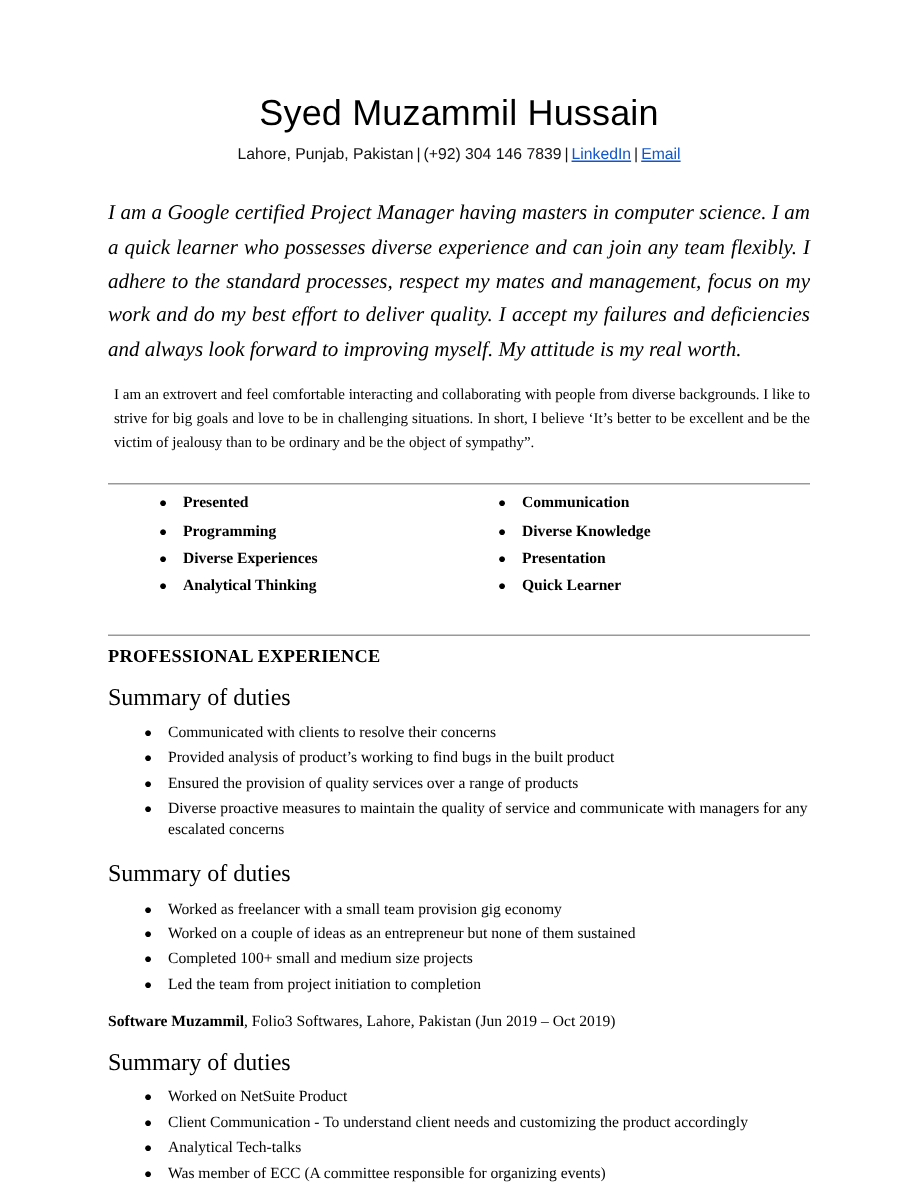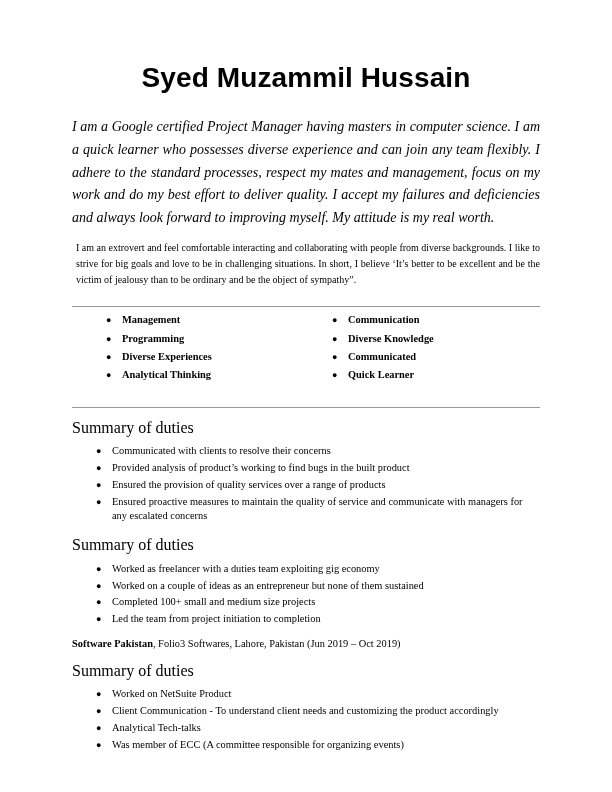--- a/index.html
+++ b/index.html
@@ -24,22 +24,22 @@
     padding: 0 72px;
   }
 
   
   .header {
     padding-top: 62px;
     text-align: center;
   }
   .full-name {
     font-family: "Liberation Sans", "DejaVu Sans", sans-serif;
-    font-size: 28px;
-    font-weight: 700;
+    font-size: 24px;
+    font-weight: 400;
     letter-spacing: 0.1px;
     line-height: 1.15;
     margin: 0;
     color: #000;
   }
   .contact-line {
     font-family: "Liberation Sans", "DejaVu Sans", sans-serif;
     font-size: 10.5px;
     font-weight: 400;
     color: #111;
@@ -166,34 +166,37 @@
     flex: 1;
   }
 </style>
 </head>
 <body>
 
 <div class="page">
 
   <div class="header">
     <h1 class="full-name">Syed Muzammil Hussain</h1>
+    <div class="contact-line">
+      <span>Lahore, Punjab, Pakistan</span><span class="contact-sep">|</span><span>(+92) 304 146 7839</span><span class="contact-sep">|</span><span class="contact-link">LinkedIn</span><span class="contact-sep">|</span><span class="contact-link">Email</span>
+    </div>
   </div>
 
   <div class="summary-block">
     <p class="summary-italic">I am a Google certified Project Manager having masters in computer science. I am a quick learner who possesses diverse experience and can join any team flexibly. I adhere to the standard processes, respect my mates and management, focus on my work and do my best effort to deliver quality. I accept my failures and deficiencies and always look forward to improving myself. My attitude is my real worth.</p>
     <p class="summary-plain">I am an extrovert and feel comfortable interacting and collaborating with people from diverse backgrounds. I like to strive for big goals and love to be in challenging situations. In short, I believe ‘It’s better to be excellent and be the victim of jealousy than to be ordinary and be the object of sympathy”.</p>
   </div>
 
   <div class="section">
     <hr class="section-rule">
     <div class="competencies">
       <div class="comp-col left">
         <div class="comp-item">
           <span class="comp-bullet">●</span>
-          <span class="comp-label">Management</span>
+          <span class="comp-label">Presented</span>
         </div>
         <div class="comp-item">
           <span class="comp-bullet">●</span>
           <span class="comp-label">Programming</span>
         </div>
         <div class="comp-item">
           <span class="comp-bullet">●</span>
           <span class="comp-label">Diverse Experiences</span>
         </div>
         <div class="comp-item">
@@ -205,80 +208,81 @@
         <div class="comp-item">
           <span class="comp-bullet">●</span>
           <span class="comp-label">Communication</span>
         </div>
         <div class="comp-item">
           <span class="comp-bullet">●</span>
           <span class="comp-label">Diverse Knowledge</span>
         </div>
         <div class="comp-item">
           <span class="comp-bullet">●</span>
-          <span class="comp-label">Communicated</span>
+          <span class="comp-label">Presentation</span>
         </div>
         <div class="comp-item">
           <span class="comp-bullet">●</span>
           <span class="comp-label">Quick Learner</span>
         </div>
       </div>
     </div>
   </div>
 
   <div class="section">
     <hr class="section-rule">
+    <h2 class="section-title">PROFESSIONAL EXPERIENCE</h2>
 
     <div class="job">
       <p class="job-subhead">Summary of duties</p>
       <ul class="duties">
         <li class="duty">
           <span class="duty-bullet">●</span>
           <span class="duty-text">Communicated with clients to resolve their concerns</span>
         </li>
         <li class="duty">
           <span class="duty-bullet">●</span>
           <span class="duty-text">Provided analysis of product’s working to find bugs in the built product</span>
         </li>
         <li class="duty">
           <span class="duty-bullet">●</span>
           <span class="duty-text">Ensured the provision of quality services over a range of products</span>
         </li>
         <li class="duty">
           <span class="duty-bullet">●</span>
-          <span class="duty-text">Ensured proactive measures to maintain the quality of service and communicate with managers for any escalated concerns</span>
+          <span class="duty-text">Diverse proactive measures to maintain the quality of service and communicate with managers for any escalated concerns</span>
         </li>
       </ul>
     </div>
 
     <div class="job">
       <p class="job-subhead">Summary of duties</p>
       <ul class="duties">
         <li class="duty">
           <span class="duty-bullet">●</span>
-          <span class="duty-text">Worked as freelancer with a duties team exploiting gig economy</span>
+          <span class="duty-text">Worked as freelancer with a small team provision gig economy</span>
         </li>
         <li class="duty">
           <span class="duty-bullet">●</span>
           <span class="duty-text">Worked on a couple of ideas as an entrepreneur but none of them sustained</span>
         </li>
         <li class="duty">
           <span class="duty-bullet">●</span>
           <span class="duty-text">Completed 100+ small and medium size projects</span>
         </li>
         <li class="duty">
           <span class="duty-bullet">●</span>
           <span class="duty-text">Led the team from project initiation to completion</span>
         </li>
       </ul>
     </div>
 
     <div class="job">
       <p class="job-title-line">
-        <span class="job-role">Software Pakistan</span><span class="job-meta">, Folio3 Softwares, Lahore, Pakistan (Jun 2019 – Oct 2019)</span>
+        <span class="job-role">Software Muzammil</span><span class="job-meta">, Folio3 Softwares, Lahore, Pakistan (Jun 2019 – Oct 2019)</span>
       </p>
       <p class="job-subhead">Summary of duties</p>
       <ul class="duties">
         <li class="duty">
           <span class="duty-bullet">●</span>
           <span class="duty-text">Worked on NetSuite Product</span>
         </li>
         <li class="duty">
           <span class="duty-bullet">●</span>
           <span class="duty-text">Client Communication - To understand client needs and customizing the product accordingly</span>

